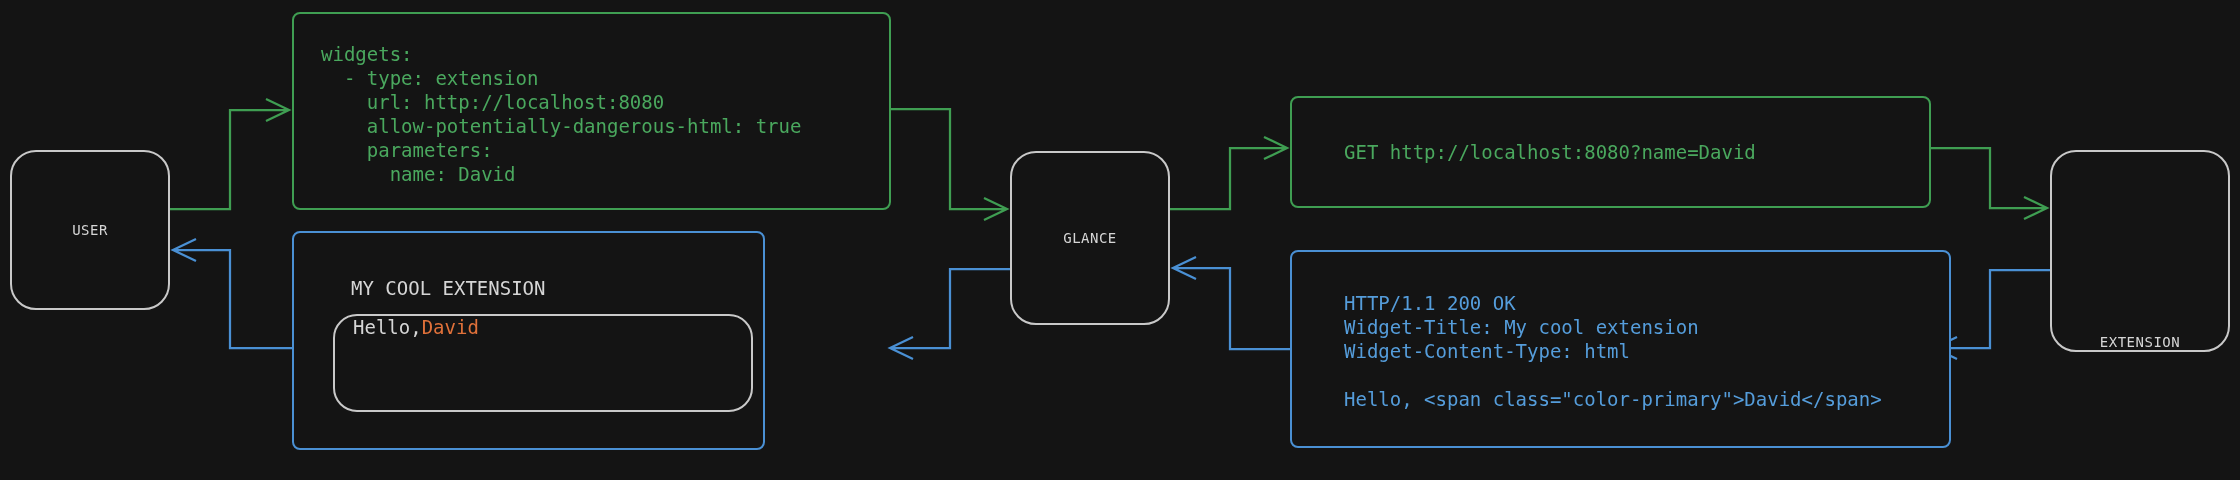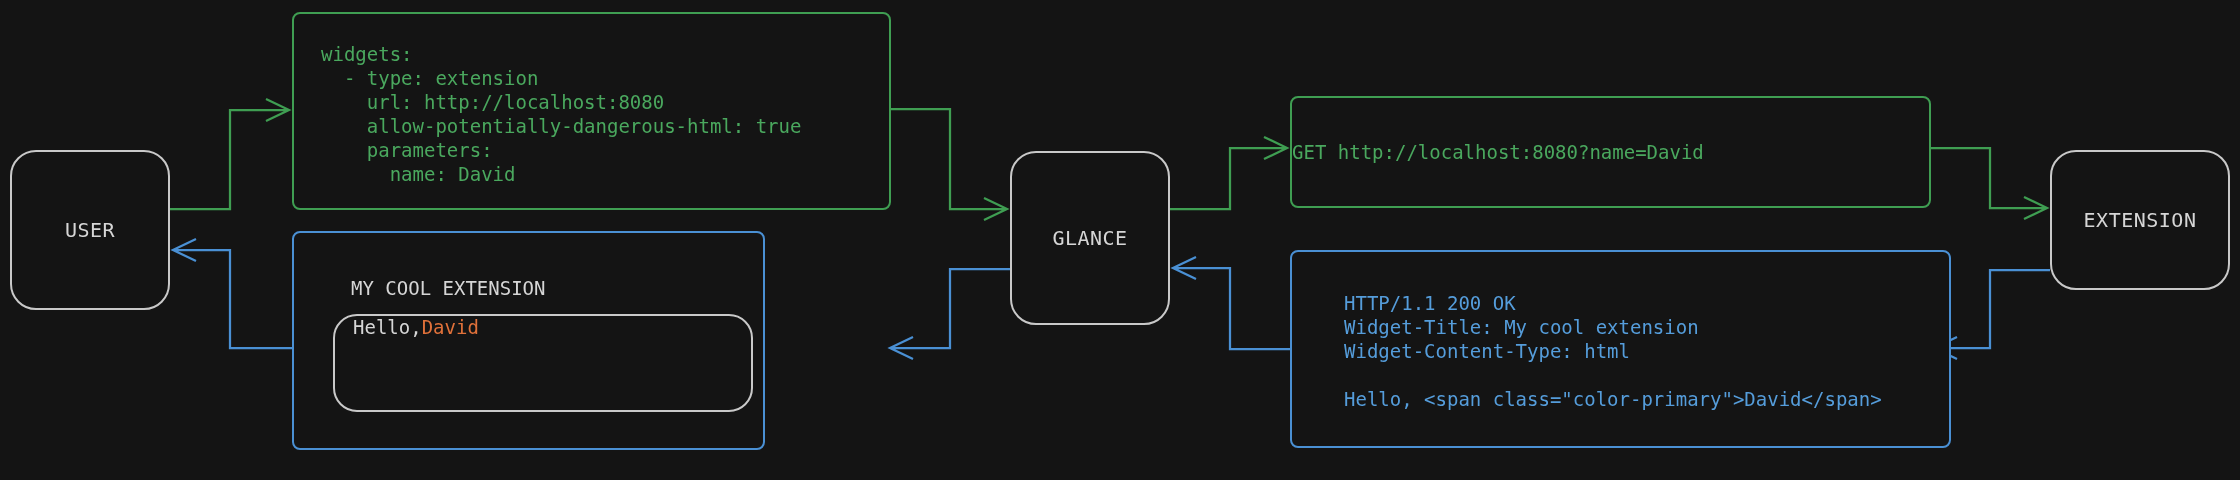--- a/index.html
+++ b/index.html
@@ -37,40 +37,40 @@
   svg.flows path.res { stroke: var(--response); }
 
   .node {
     position: absolute;
     border: 2px solid var(--node-border);
     border-radius: 26px;
     display: flex;
     align-items: center;
     justify-content: center;
     color: var(--text-light);
-    font-size: 20px;
+    font-size: 14px;
     letter-spacing: 0.5px;
     background: var(--bg);
   }
   .node-user      { left: 10px;   top: 150px; width: 160px; height: 160px; }
   .node-glance    { left: 1010px; top: 151px; width: 160px; height: 174px; }
-  .node-extension { left: 2050px; top: 150px; width: 180px; height: 140px; }
+  .node-extension { left: 2050px; top: 150px; width: 180px; height: 202px; align-items: flex-end; }
 
   .codebox {
     position: absolute;
     border-radius: 8px;
     border: 2px solid;
     background: var(--bg);
   }
   .codebox.green { border-color: var(--request); color: var(--request-text); }
   .codebox.blue  { border-color: var(--response); color: var(--response-text); }
 
   .box-config   { left: 292px;  top: 12px;  width: 599px; height: 198px; }
   .box-request  { left: 1290px; top: 96px;  width: 641px; height: 112px;
-                  display: flex; align-items: center; }
+                  display: flex; align-items: center; padding-left: 52px; }
   .box-response { left: 1290px; top: 250px; width: 661px; height: 198px; }
   .box-widget   { left: 292px;  top: 231px; width: 473px; height: 219px;
                   color: var(--text-light); }
 
   .codebox pre {
     font-family: inherit;
     font-size: 19px;
     line-height: 24px;
     white-space: pre;
   }

